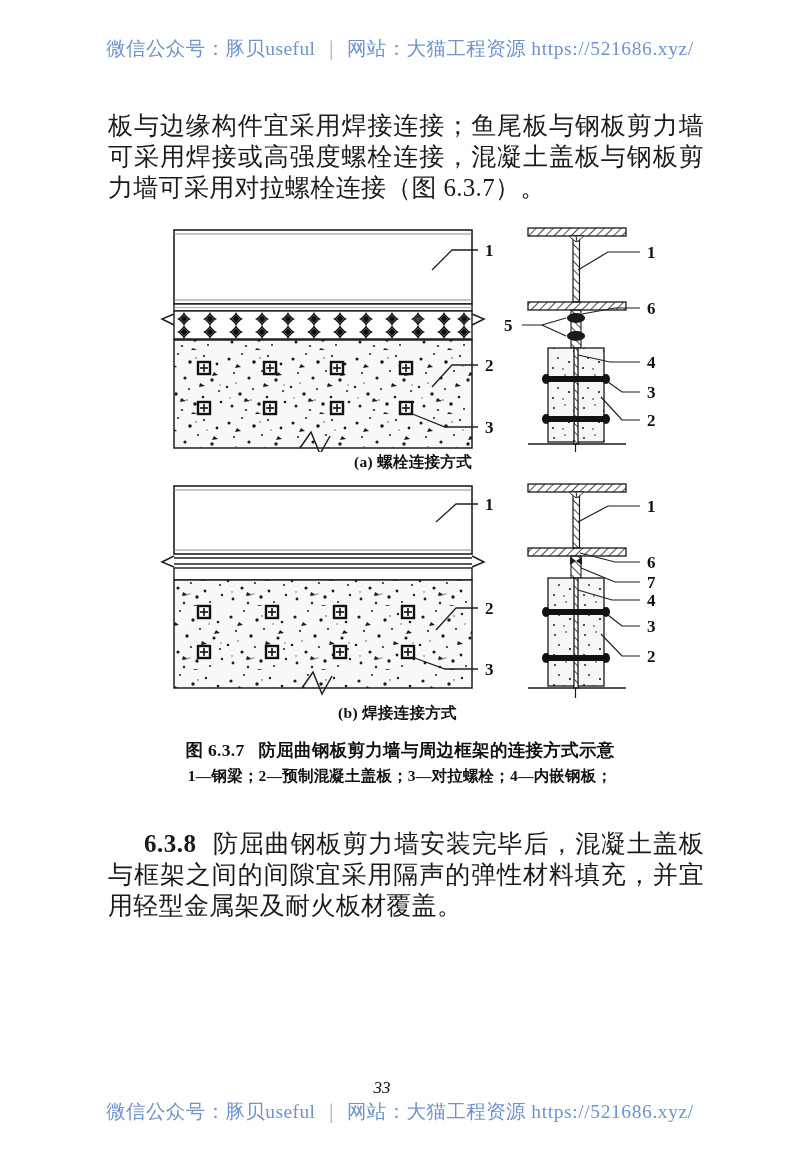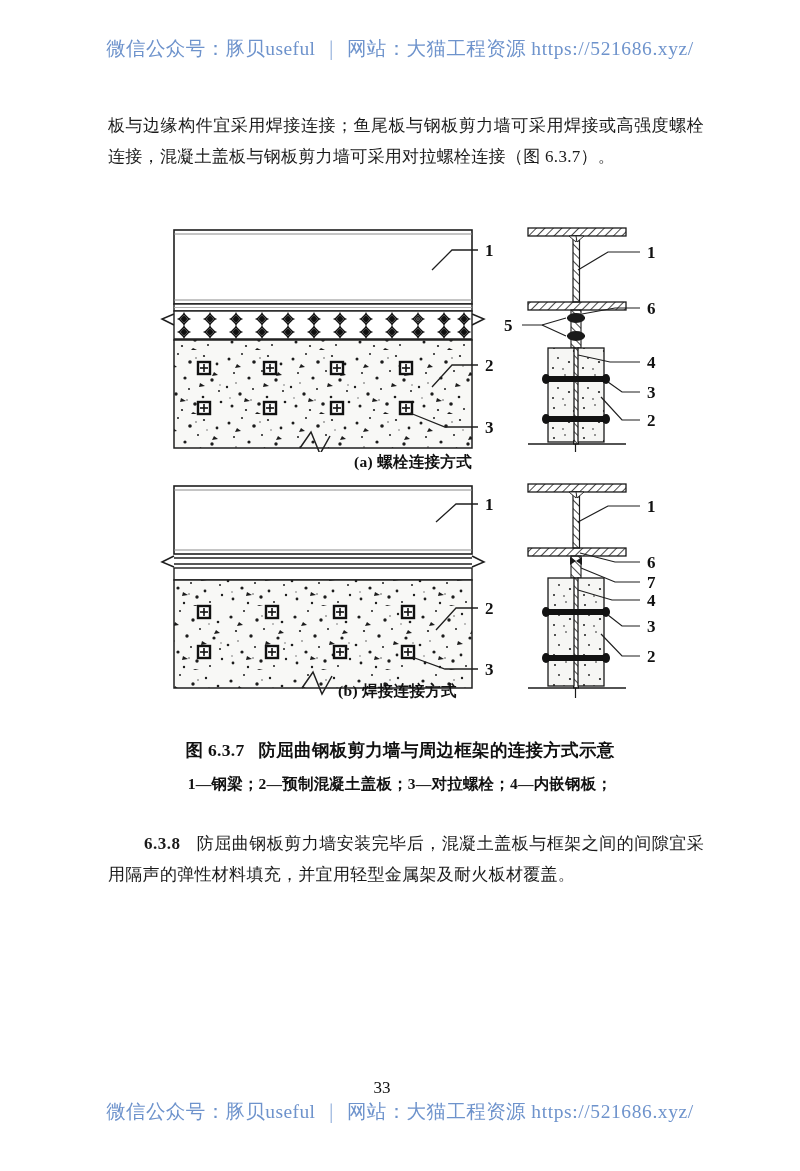--- a/index.html
+++ b/index.html
@@ -42,21 +42,21 @@
     font-family: "Liberation Serif", "DejaVu Serif", serif;
     letter-spacing: 0.6px;
   }
   #wm-top { top: 35px; }
   #wm-bottom { top: 1098px; }
 
   
   .bodytext {
     position: absolute;
     font-family: "Liberation Serif", "DejaVu Serif", serif;
-    font-size: 17px;
+    font-size: 25px;
     line-height: 31px;
     color: #1a1a1a;
     text-align: justify;
     letter-spacing: 0.3px;
   }
   #para-top {
     left: 108px;
     top: 110px;
     width: 596px;
   }
@@ -88,43 +88,44 @@
   .legend-line {
     position: absolute;
     left: 100px;
     width: 600px;
     text-align: center;
     font-size: 15.5px;
     font-weight: bold;
     color: #111;
     letter-spacing: 0.2px;
   }
-  #legend-1 { top: 766px; margin-top: 8px; }
+  #legend-1 { top: 766px; }
   #legend-2 { top: 789px; }
 
   
   .subcap {
     position: absolute;
     font-size: 15.5px;
     font-weight: bold;
     color: #111;
     letter-spacing: 0.3px;
     white-space: nowrap;
   }
   #subcap-a { left: 338px; top: 452px; margin-left: 16px; }
-  #subcap-b { left: 338px; top: 681px; }
+  #subcap-b { left: 338px; top: 703px; }
 
   
   #page-number {
     position: absolute;
     left: 0;
     top: 1078px;
     width: 764px;
     text-align: center;
     font-size: 17px;
+    font-style: italic;
     color: #111;
   }
 
   
   .figsvg {
     position: absolute;
     display: block;
   }
   #fig-a { left: 160px; top: 222px; }
   #fig-b { left: 160px; top: 478px; }

